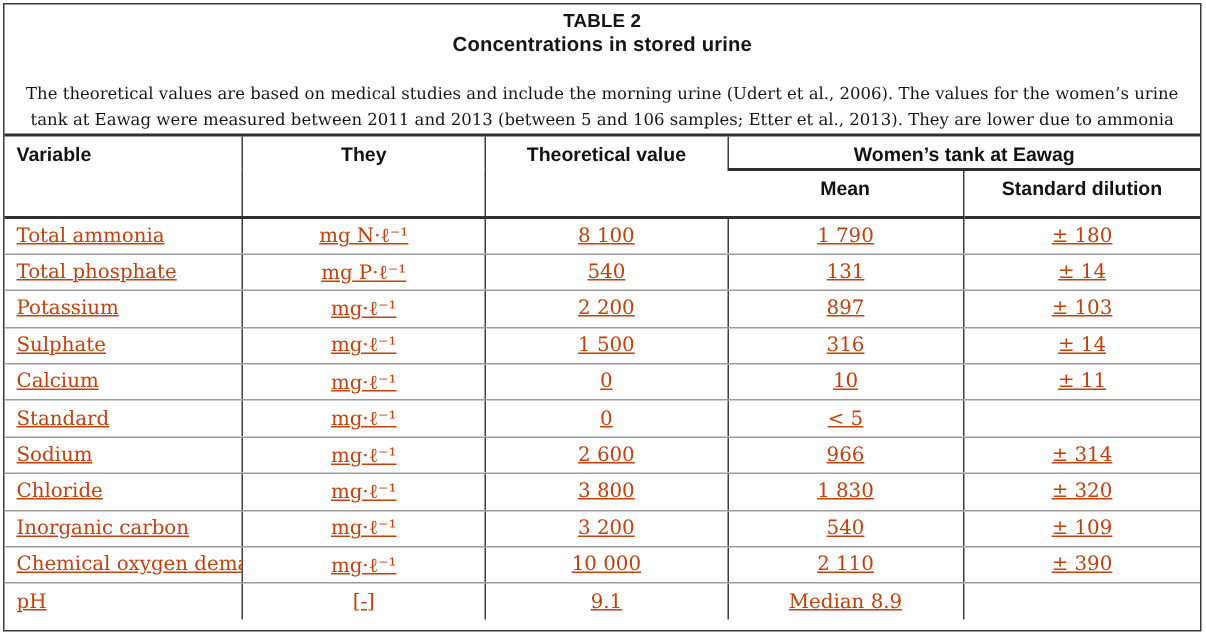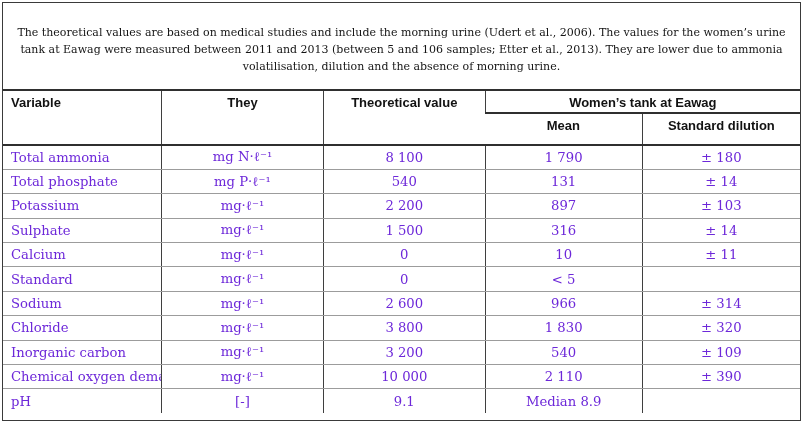--- a/index.html
+++ b/index.html
@@ -96,36 +96,39 @@
   thead th.col-variable {
     text-align: left;
     padding-left: 8px;
   }
   tbody td {
     font-size: 13.2px;
     height: 24.4px;
     vertical-align: middle;
     text-align: center;
     border-bottom: 1px solid #9c9c9c;
-    color: #6d28d9;
+    color: #c2410c;
+    text-decoration: underline;
   }
   tbody tr:last-child td { border-bottom: none; }
   tbody td.cell-variable {
     text-align: left;
     padding-left: 8px;
   }
 </style>
 </head>
 <body>
 
 <div class="page">
   <div class="table-frame">
 
     <div class="intro">
       <div class="title-block">
+        <div class="title-line1">TABLE 2</div>
+        <div class="title-line2">Concentrations in stored urine</div>
       </div>
       <div class="caption">The theoretical values are based on medical studies and include the morning urine (Udert et al., 2006). The values for the women’s urine tank at Eawag were measured between 2011 and 2013 (between 5 and 106 samples; Etter et al., 2013). They are lower due to ammonia volatilisation, dilution and the absence of morning urine.</div>
     </div>
 
     <table class="data-table">
       <colgroup>
         <col class="c1">
           <col class="c2">
           <col class="c3">
           <col class="c4">

